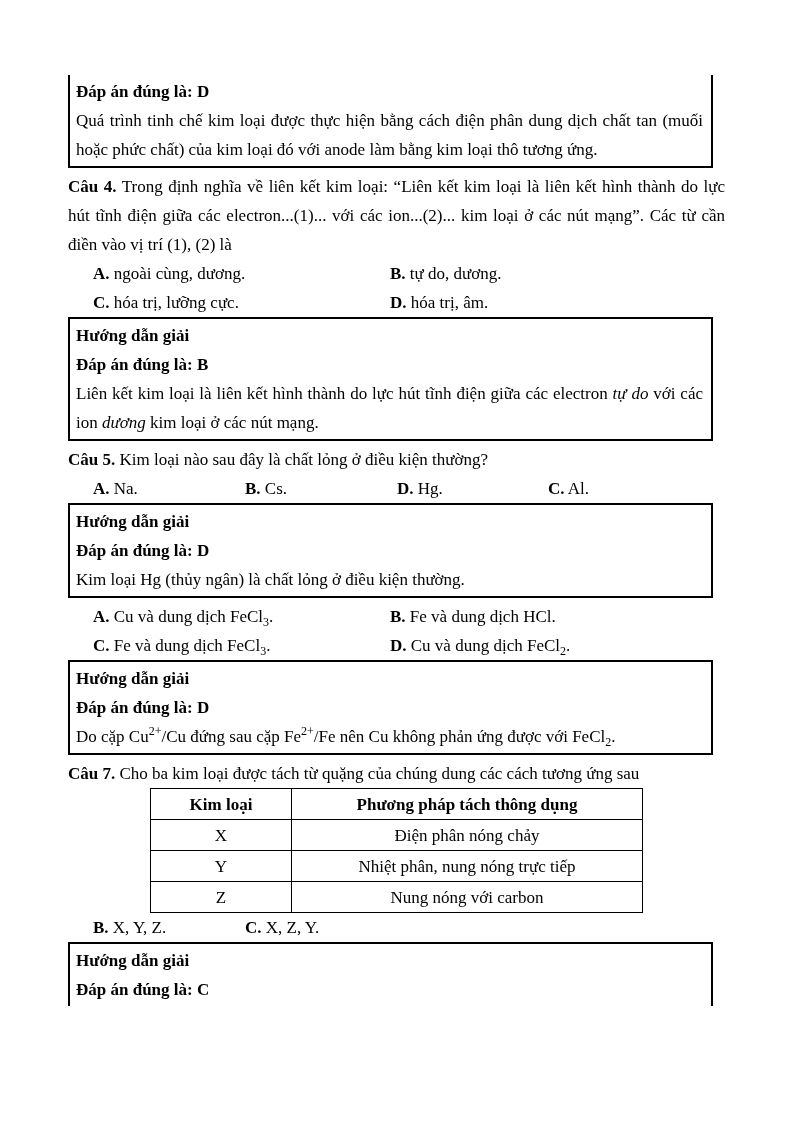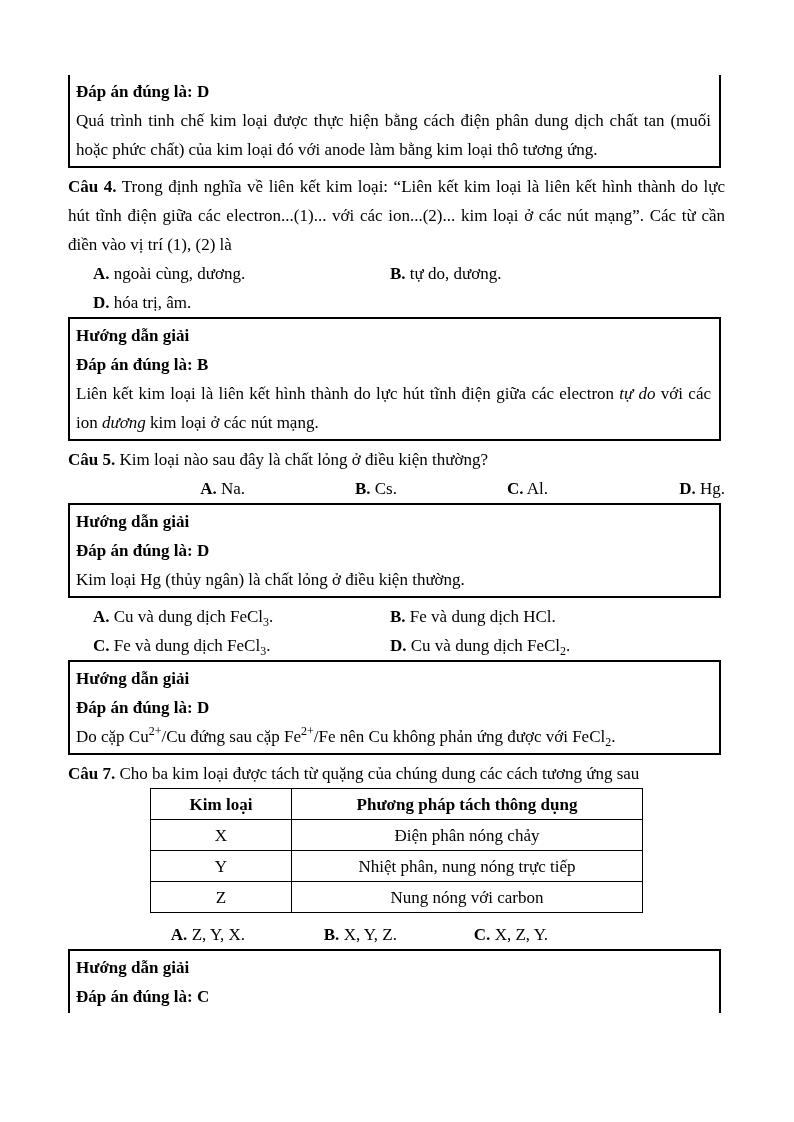--- a/index.html
+++ b/index.html
@@ -14,36 +14,36 @@
     font-size:17px;
     line-height:29px;
     overflow:hidden;
   }
   p{margin:0;}
   .bold{font-weight:bold;}
   .just{text-align:justify;}
   .box{
     border:2px solid #000;
     padding:2px 8px 2px 6px;
-    margin:0 4px 4px 0;
+    margin:0 12px 4px 0;
   }
   .box.no-top{border-top:none;}
   .box.no-bottom{border-bottom:none;height:58px;}
   .opts{
     display:grid;
     padding-left:25px;
   }
   .cols2{grid-template-columns:297px auto;font-family:Liberation Serif, serif;}
-  .cols4{grid-template-columns:152px 152px 151px auto;text-align:right;}
+  .cols4{grid-template-columns:152px 152px 151px auto;}
   .opt{white-space:nowrap;}
   sub{font-size:12px;line-height:0;}
   sup{font-size:12px;line-height:0;}
   table.qtable{
     border-collapse:collapse;
-    margin:0 0 7px 82px;
+    margin:0 0 0 82px;
     table-layout:fixed;
   }
   table.qtable td,table.qtable th{
     border:1.5px solid #000;
     height:30px;
     padding:0;
     text-align:center;
     font-size:17px;
     line-height:29px;
     vertical-align:middle;
@@ -60,34 +60,35 @@
 
   <div class="box no-top">
     <p class="bold">Đáp án đúng là: D</p>
     <p class="just">Quá trình tinh chế kim loại được thực hiện bằng cách điện phân dung dịch chất tan (muối hoặc phức chất) của kim loại đó với anode làm bằng kim loại thô tương ứng.</p>
   </div>
 
   <p class="just"><b>Câu 4.</b><span> Trong định nghĩa về liên kết kim loại: “Liên kết kim loại là liên kết hình thành do lực hút tĩnh điện giữa các electron...(1)... với các ion...(2)... kim loại ở các nút mạng”. Các từ cần điền vào vị trí (1), (2) là</span></p>
   <div class="opts cols2">
     <span class="opt"><b>A.</b><span> ngoài cùng, dương.</span></span>
     <span class="opt"><b>B.</b><span> tự do, dương.</span></span>
+    <span class="opt"><b>C.</b><span> hóa trị, lưỡng cực.</span></span>
     <span class="opt"><b>D.</b><span> hóa trị, âm.</span></span>
   </div>
   <div class="box">
     <p class="bold">Hướng dẫn giải</p>
     <p class="bold">Đáp án đúng là: B</p>
     <p class="just"><span>Liên kết kim loại là liên kết hình thành do lực hút tĩnh điện giữa các electron </span><i>tự do</i><span> với các ion </span><i>dương</i><span> kim loại ở các nút mạng.</span></p>
   </div>
 
   <p><b>Câu 5.</b><span> Kim loại nào sau đây là chất lỏng ở điều kiện thường?</span></p>
   <div class="opts cols4">
     <span class="opt"><b>A.</b><span> Na.</span></span>
     <span class="opt"><b>B.</b><span> Cs.</span></span>
+    <span class="opt"><b>D.</b><span> Hg.</span></span>
     <span class="opt"><b>C.</b><span> Al.</span></span>
-    <span class="opt"><b>D.</b><span> Hg.</span></span>
   </div>
   <div class="box">
     <p class="bold">Hướng dẫn giải</p>
     <p class="bold">Đáp án đúng là: D</p>
     <p>Kim loại Hg (thủy ngân) là chất lỏng ở điều kiện thường.</p>
   </div>
 
   <div class="opts cols2">
     <span class="opt"><b>A.</b><span> Cu và dung dịch FeCl</span><sub>3</sub><span>.</span></span>
     <span class="opt"><b>B.</b><span> Fe và dung dịch HCl.</span><sub></sub><span></span></span>
@@ -115,21 +116,20 @@
       <td>Y</td>
       <td>Nhiệt phân, nung nóng trực tiếp</td>
     </tr>
     <tr>
       <td>Z</td>
       <td>Nung nóng với carbon</td>
     </tr>
   </tbody>
     </table>
   <div class="opts cols4">
-    <span class="opt"><b>A.</b><span> Z, Y, X.</span></span>
     <span class="opt"><b>B.</b><span> X, Y, Z.</span></span>
     <span class="opt"><b>C.</b><span> X, Z, Y.</span></span>
   </div>
   <div class="box no-bottom">
     <p class="bold">Hướng dẫn giải</p>
     <p class="bold">Đáp án đúng là: C</p>
   </div>
 
 </div>
 

